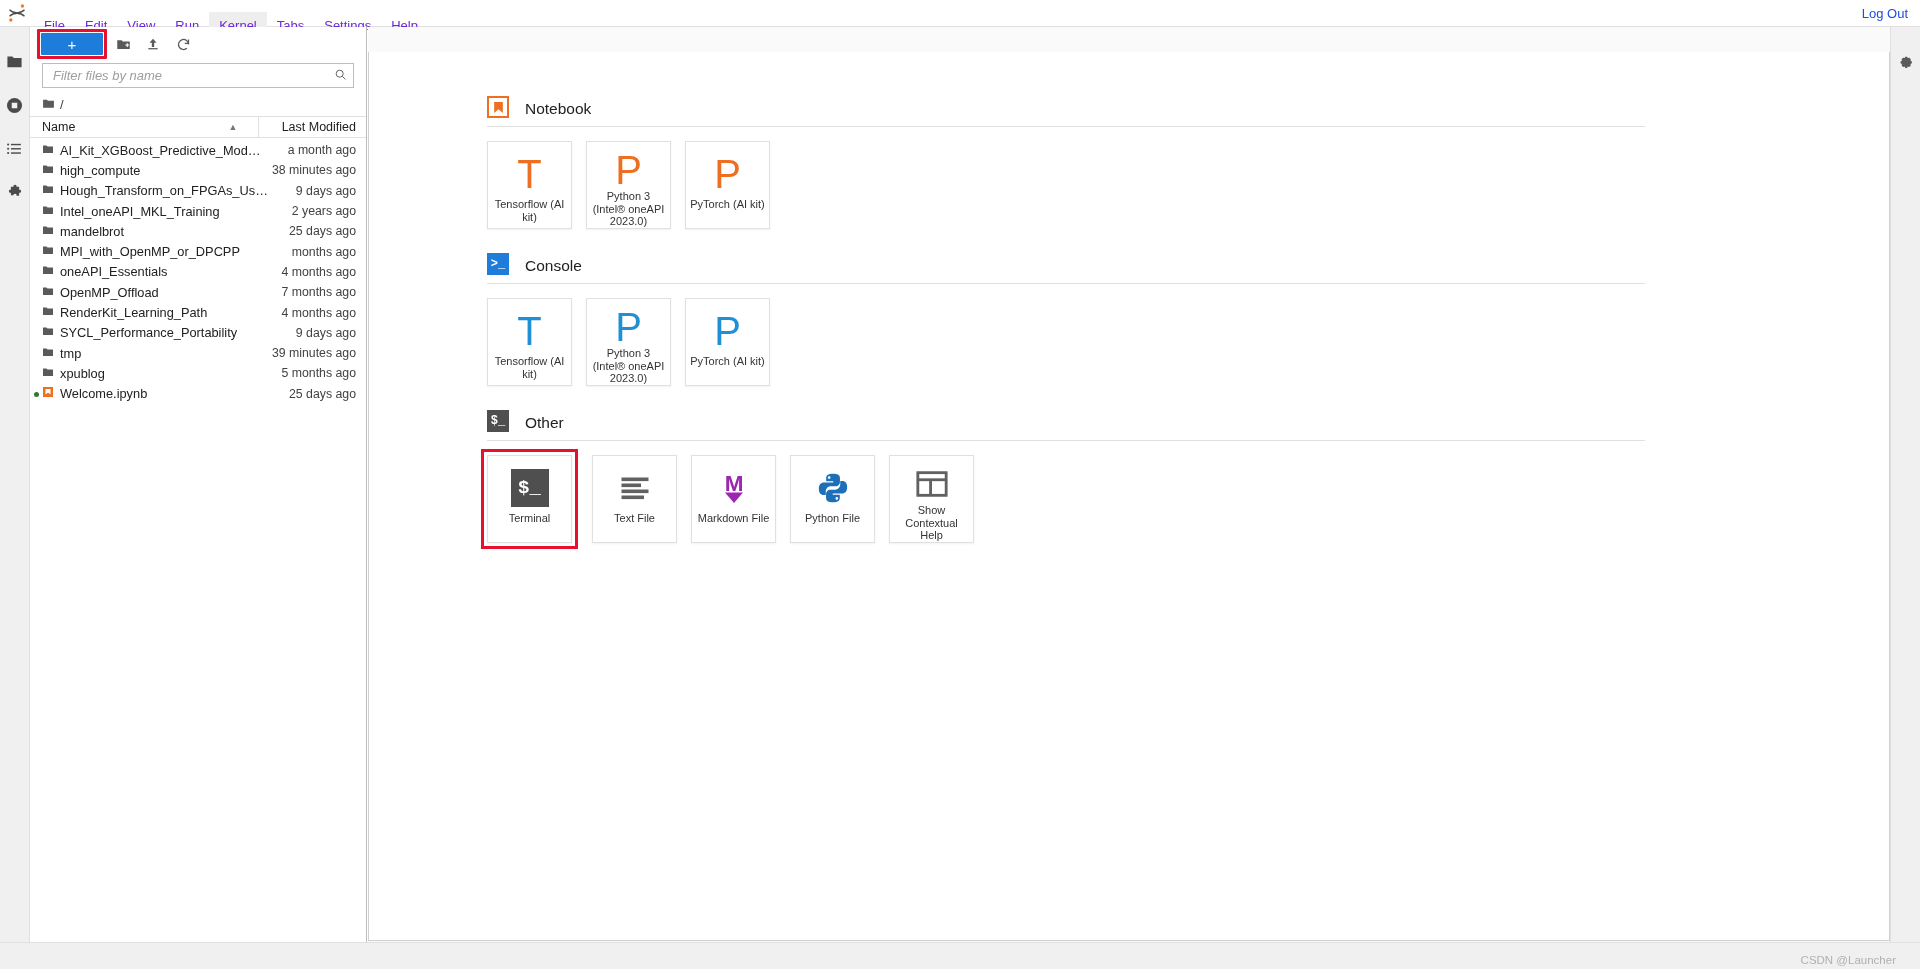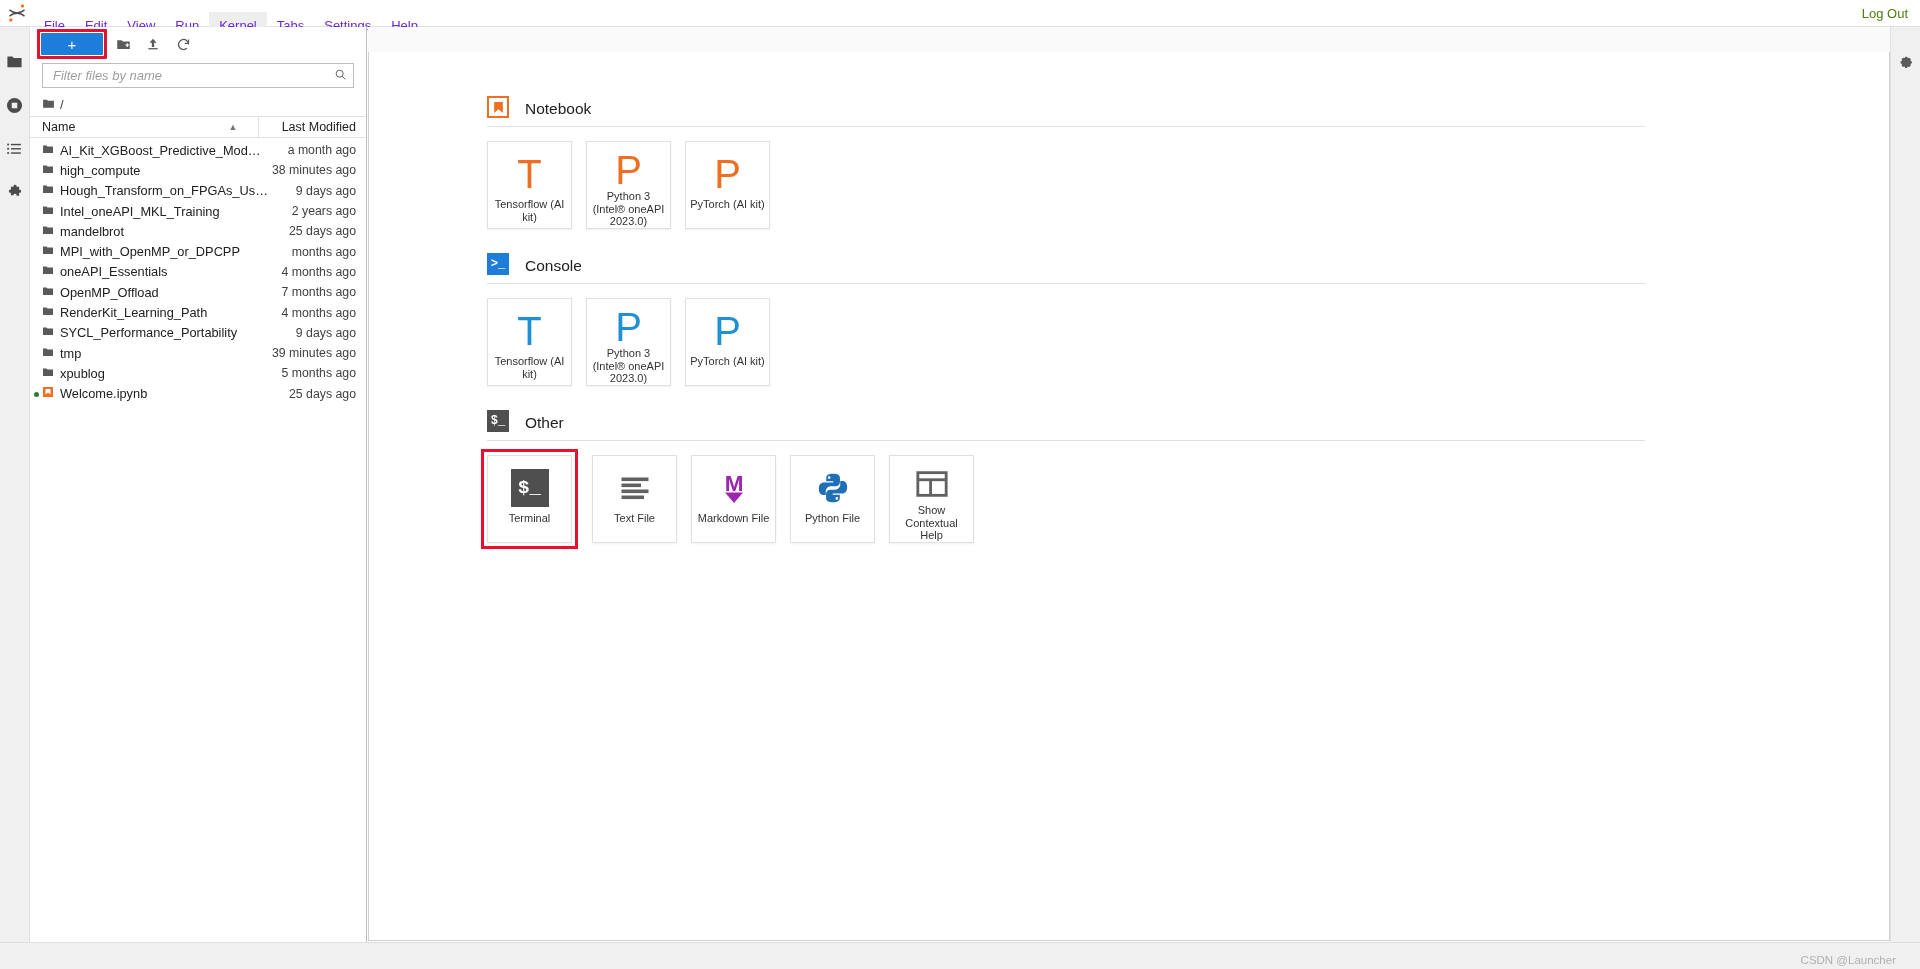--- a/index.html
+++ b/index.html
@@ -31,21 +31,21 @@
   .menu-item {
     padding: 0 10px;
     height: 27px;
     display: flex; align-items: center;
     font-size: 13px; color: #6d28d9;
     cursor: pointer; white-space: nowrap; margin-top: 12px;
   }
   .menu-item.active { background: #eeeeee; }
   .menu-spacer { flex: 1 1 auto; }
   .logout-btn {
-    font-size: 13px; color: #4d7c0f;
+    font-size: 13px; color: #1d4ed8;
     padding: 0 12px; height: 27px;
     display: flex; align-items: center; cursor: pointer;
   }
 
   
   .activitybar {
     position: absolute; left: 0; top: 27px;
     width: 30px; height: 915px;
     background: #f0f0f0;
     border-right: 1px solid #e0e0e0;

